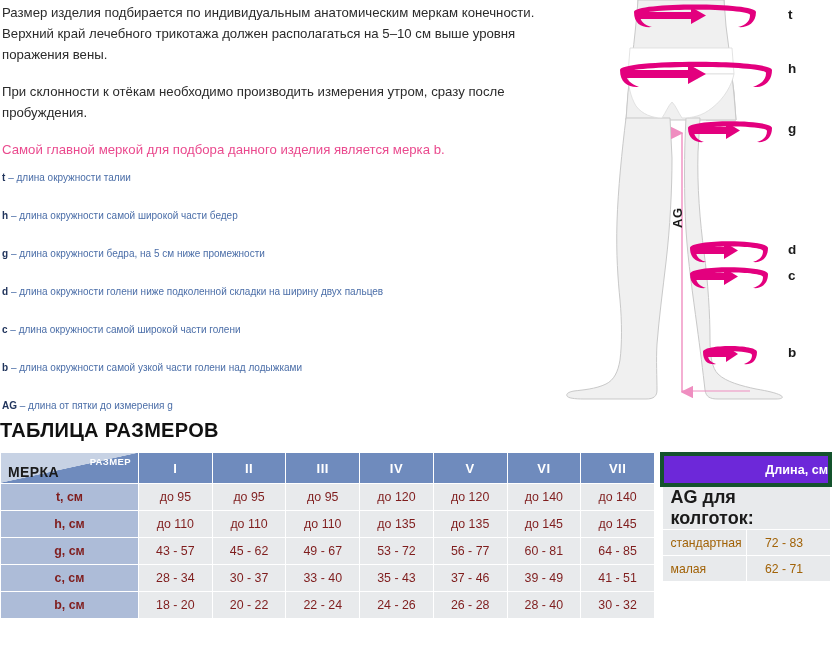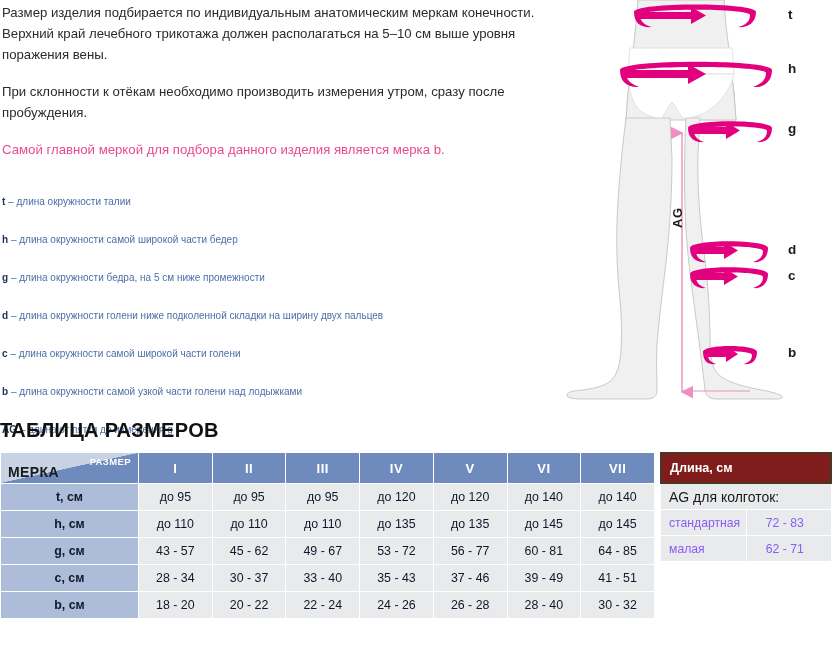--- a/index.html
+++ b/index.html
@@ -20,21 +20,21 @@
     font-size: 13.2px;
     line-height: 21px;
     color: #2b2b2b;
     margin-bottom: 16px;
     max-width: 548px;
   }
   .highlight-line {
     font-size: 13.2px;
     line-height: 21px;
     color: #ea4a8e;
-    margin-bottom: 32px;
+    margin-bottom: 8px;
   }
   .legend-row {
     font-size: 10px;
     line-height: 20px;
     color: #4b6ea8;
     margin-bottom: 18px;
     white-space: nowrap;
   }
   .legend-row .key { font-weight: bold; color: #20345c; }
 
@@ -65,21 +65,21 @@
   }
 
   
   #main-table { position: absolute; left: 0px; top: 452px; width: 655px; }
   table.sizes { border-collapse: collapse; width: 655px; table-layout: fixed; }
   table.sizes th, table.sizes td {
     border: 1px solid #ffffff;
     height: 27px;
     font-size: 12.4px;
     text-align: center;
-    color: #0f172a;
+    color: #7f1d1d;
   }
   table.sizes thead th {
     background: #6f8bbd;
     color: #ffffff;
     font-weight: bold;
     font-size: 13px;
     height: 31px;
     letter-spacing: 0.5px;
     text-align: center;
   }
@@ -106,29 +106,29 @@
     font-weight: bold;
     font-size: 12.6px;
     text-align: center;
   }
   td.val { background: #e8eaec; }
 
   
   #side-table { position: absolute; left: 660px; top: 452px; width: 172px; }
   table.len { border-collapse: collapse; width: 172px; table-layout: fixed; }
   table.len th {
-    background: #7f1d1d; color: #ffffff; font-weight: bold;
-    font-size: 12.6px; height: 31px; text-align: left; padding-left: 9px;
-    border: 1px solid #14532d;
+    background: #6d28d9; color: #ffffff; font-weight: bold;
+    font-size: 12.6px; height: 31px; text-align: right; padding-left: 9px;
+    border: 4px solid #14532d;
   }
   table.len td {
     background: #e8eaec; height: 26px; font-size: 12.2px;
-    color: #8b5cf6; border: 1px solid #ffffff; padding: 0 8px;
-  }
-  table.len td.sub-head { font-weight: normal; color: #1a1a1a; font-size: 14px; }
+    color: #a16207; border: 1px solid #ffffff; padding: 0 8px;
+  }
+  table.len td.sub-head { font-weight: bold; color: #1a1a1a; font-size: 18px; }
   table.len td.num { text-align: center; padding-right: 16px; }
   table.len tr.head-row td { background: #e8eaec; }
   .len-name { width: 108px; }
 </style>
 </head>
 <body>
 
 <div id="page">
 
   <div id="top-section">

